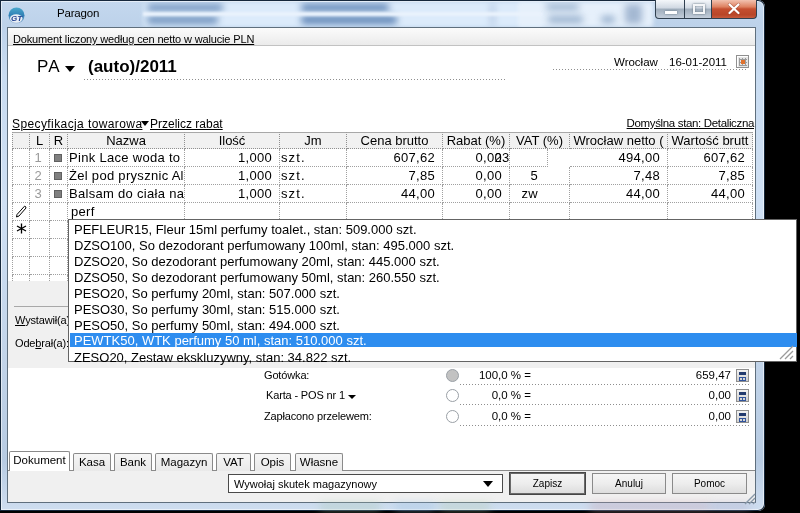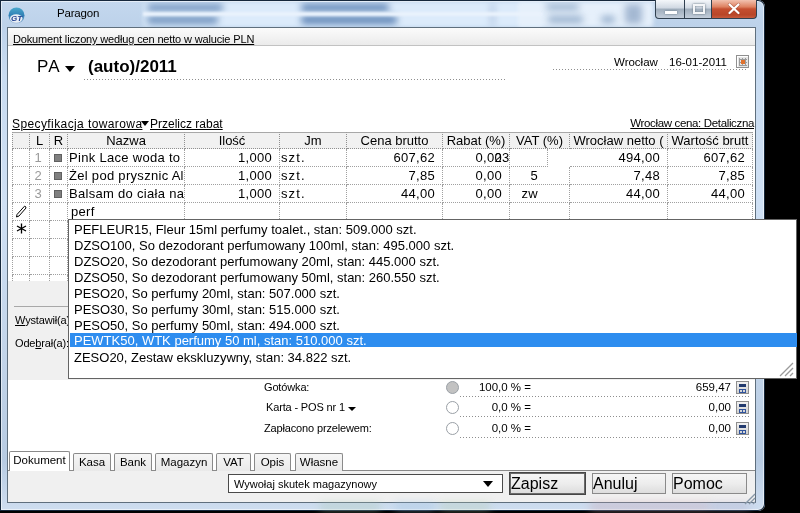--- a/index.html
+++ b/index.html
@@ -18,37 +18,37 @@
 #infobar { left:8px; top:28px; width:747px; height:18px; background:linear-gradient(180deg,#fbfbfb,#ebebeb); border-bottom:1px solid #c2c2c2; }
 #infobar span { position:absolute; left:5px; top:5px; text-decoration:underline; font-size:11px; letter-spacing:-0.15px; }
 .dots { position:absolute; height:1px; background-image:repeating-linear-gradient(90deg,#8e8e8e 0 1px,transparent 1px 3px); }
 .link { text-decoration:underline; font-size:11.5px; }
 
 #grid { left:12px; top:132px; width:741px; height:149px; overflow:hidden; }
 .hcell { position:absolute; top:0; height:17px; background:#f1f1f1; border-right:1px dotted #909090; border-bottom:1px dotted #909090; border-top:1px solid #a8a8a8; text-align:center; font-size:13px; line-height:16px; overflow:hidden; white-space:nowrap; }
 .cell { position:absolute; font-size:13px; letter-spacing:0.3px; line-height:17px; height:18px; border-right:1px dotted #a0a0a0; border-bottom:1px dotted #a0a0a0; white-space:nowrap; overflow:hidden; }
 .sq { position:absolute; width:8px; height:8px; background:#808080; border:1px solid #606060; }
 
-#dd { left:68px; top:219px; width:729px; height:160px; background:#fff; border:1px solid #646464; z-index:40; }
+#dd { left:68px; top:219px; width:729px; height:143px; background:#fff; border:1px solid #646464; z-index:40; }
 .ddi { position:absolute; left:5px; font-size:13px; white-space:nowrap; }
 #ddsel { position:absolute; left:1px; top:113px; width:727px; height:14px; background:#2e8def; }
 #ddsel span { position:absolute; left:4px; top:0px; color:#fff; font-size:13px; white-space:nowrap; }
 
 #graysec { left:8px; top:281px; width:747px; height:100px; background:#f0f0f0; }
-#whitesec { left:8px; top:380px; width:747px; height:71px; background:#fff; }
+#whitesec { left:8px; top:368px; width:747px; height:71px; background:#fff; }
 .radio { position:absolute; width:13px; height:13px; border:1px solid #9aa0a6; border-radius:50%; background:#fff; }
 .radio.sel { background:#c2c2c2; }
 .plabel { position:absolute; font-size:11px; letter-spacing:-0.15px; }
 .calc { position:absolute; width:13px; height:13px; }
 
 .tab { position:absolute; top:453px; height:18px; background:linear-gradient(180deg,#f6f6f6,#e9e9e9); border:1px solid #8a8a8a; border-bottom:none; border-radius:2px 2px 0 0; text-align:center; font-size:11.5px; padding-top:2px; }
 .tab.active { top:451px; height:20px; background:#fff; z-index:3; }
 #tabline { left:8px; top:470px; width:747px; height:1px; background:#8a8a8a; }
 #botpanel { left:8px; top:471px; width:747px; height:31px; background:#f0f0f0; }
-.btn { position:absolute; top:473px; height:21px; background:linear-gradient(180deg,#f5f5f5 0%,#ededed 50%,#dddddd 100%); border:1px solid #8a8a8a; font-size:16px; line-height:19px; }
+.btn { position:absolute; top:473px; height:21px; background:linear-gradient(180deg,#f5f5f5 0%,#ededed 50%,#dddddd 100%); border:1px solid #8a8a8a; text-align:center; font-size:10px; line-height:19px; }
 .btn.def { border:1px solid #6a6a6a; box-shadow:0 0 0 1px #464646; }
 #combo { left:228px; top:474px; width:275px; height:19px; background:#fff; border:1px solid #4a4a4a; }
 .tri-d { display:inline-block; width:0; height:0; border-left:4px solid transparent; border-right:4px solid transparent; border-top:4px solid #000; }
 </style></head>
 <body>
 <div id="frame" class="abs"></div>
 <div id="titleblur" class="abs" style="left:3px;top:2px;width:752px;height:25px;overflow:hidden;">
   <div class="blob" style="left:140px;top:0;width:400px;height:25px;background:#dcebfb;filter:blur(2px);"></div>
   <div class="blob" style="left:515px;top:0;width:135px;height:25px;background:#e6f0fb;filter:blur(2px);"></div>
   <div class="blob" style="left:144px;top:2px;width:76px;height:7px;background:#6f92bd;"></div>
@@ -98,21 +98,21 @@
 <div class="abs" style="left:614px;top:56px;font-size:11.5px;">Wrocław</div>
 <div class="abs" style="left:669px;top:56px;font-size:11.5px;">16-01-2011</div>
 <div class="abs" id="calicon" style="left:736px;top:55px;width:13px;height:13px;background:#e6e6e6;border:1px solid #909090;box-shadow:inset 1px 1px 0 #fff;">
   <div style="position:absolute;left:1.5px;top:1.5px;width:8px;height:8px;background:repeating-linear-gradient(90deg,#9a9a9a 0 1px,transparent 1px 3px),repeating-linear-gradient(0deg,#9a9a9a 0 1px,transparent 1px 3px);"></div>
   <div style="position:absolute;left:4px;top:4px;width:4px;height:4px;background:#e0722e;"></div>
 </div>
 <div class="dots" style="left:553px;top:69px;width:193px;"></div>
 <div class="abs link" style="left:12px;top:117px;font-size:12px;letter-spacing:0.4px;">Specyfikacja towarowa</div>
 <div class="abs" style="left:141px;top:121px;width:0;height:0;border-left:4.5px solid transparent;border-right:4.5px solid transparent;border-top:5px solid #000;"></div>
 <div class="abs link" style="left:150px;top:117px;font-size:12px;">Przelicz rabat</div>
-<div class="abs link" style="right:46px;top:117px;letter-spacing:-0.35px;">Wrocław cena: Detaliczna</div>
+<div class="abs link" style="right:46px;top:117px;letter-spacing:-0.35px;">Domyślna stan: Detaliczna</div>
 <div id="grid" class="abs">
     <div class="hcell" style="left:0px;width:18px;border-left:1px dotted #909090;"></div>
     <div class="hcell" style="left:18px;width:20px;">L</div>
     <div class="hcell" style="left:38px;width:18px;">R</div>
     <div class="hcell" style="left:56px;width:117px;">Nazwa</div>
     <div class="hcell" style="left:173px;width:95px;">Ilość</div>
     <div class="hcell" style="left:268px;width:67px;">Jm</div>
     <div class="hcell" style="left:335px;width:96px;">Cena brutto</div>
     <div class="hcell" style="left:431px;width:67px;">Rabat (%)</div>
     <div class="hcell" style="left:498px;width:60px;">VAT (%)</div>

